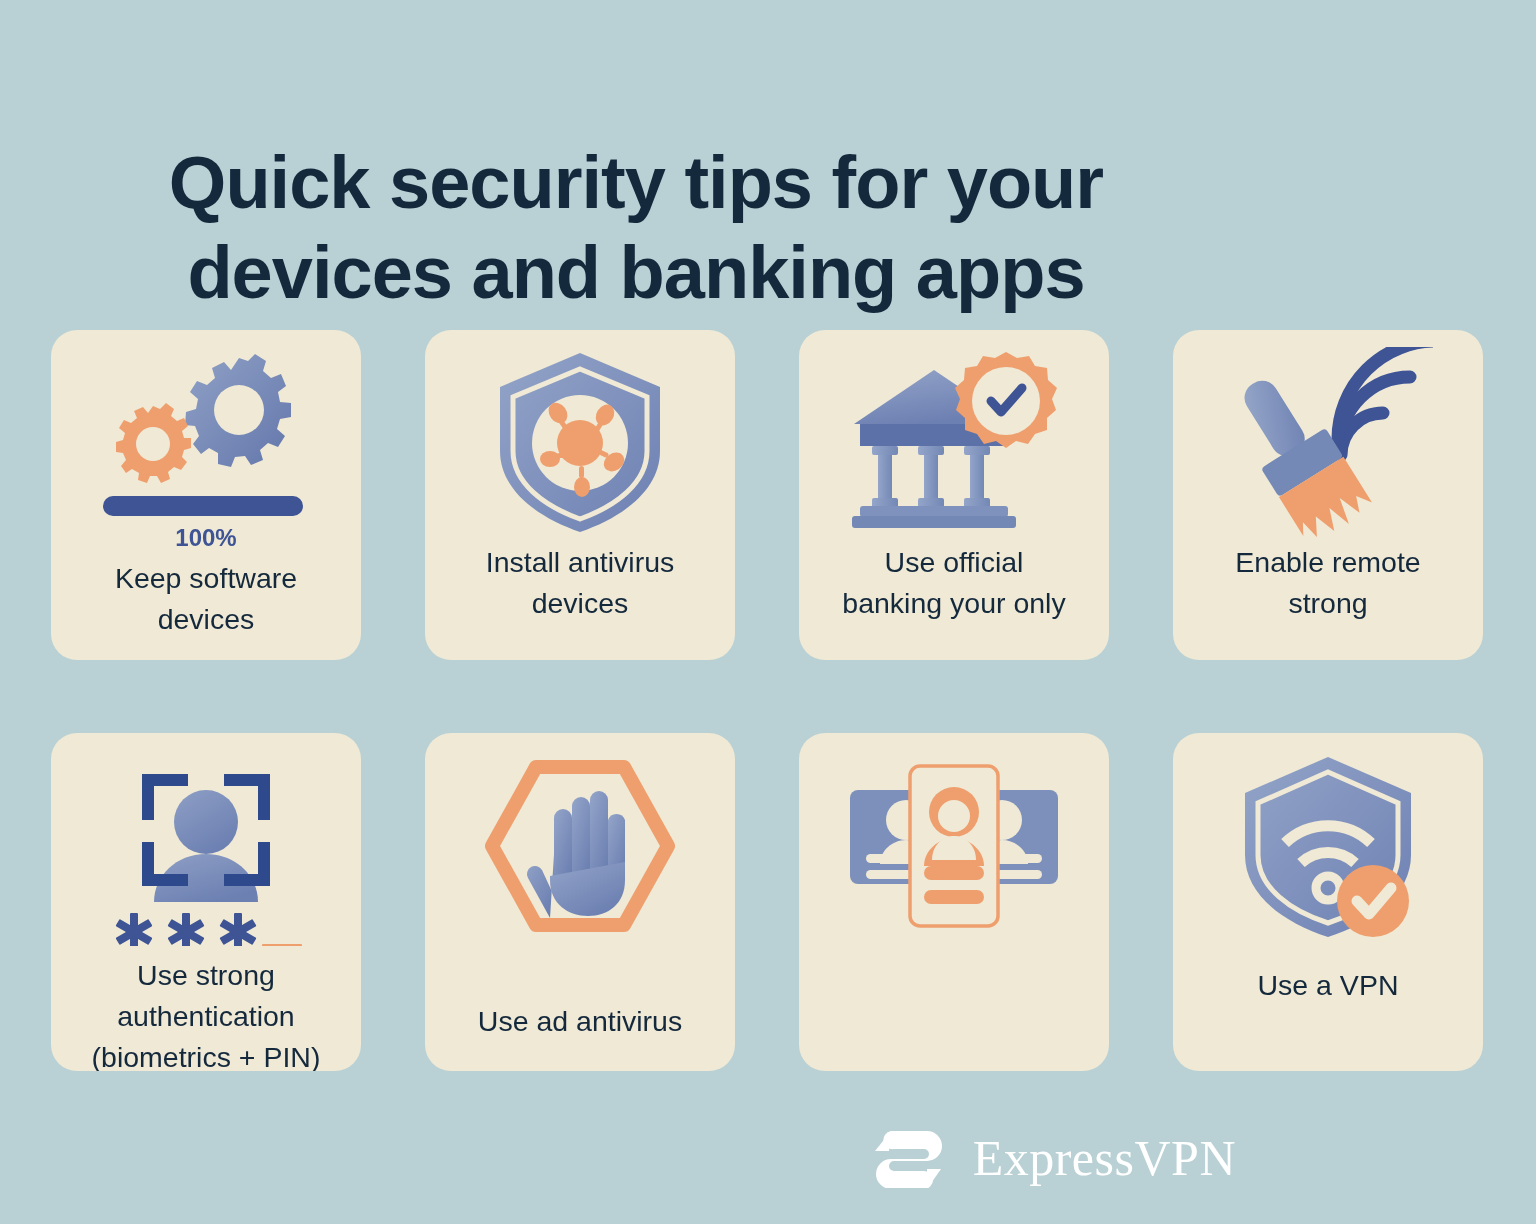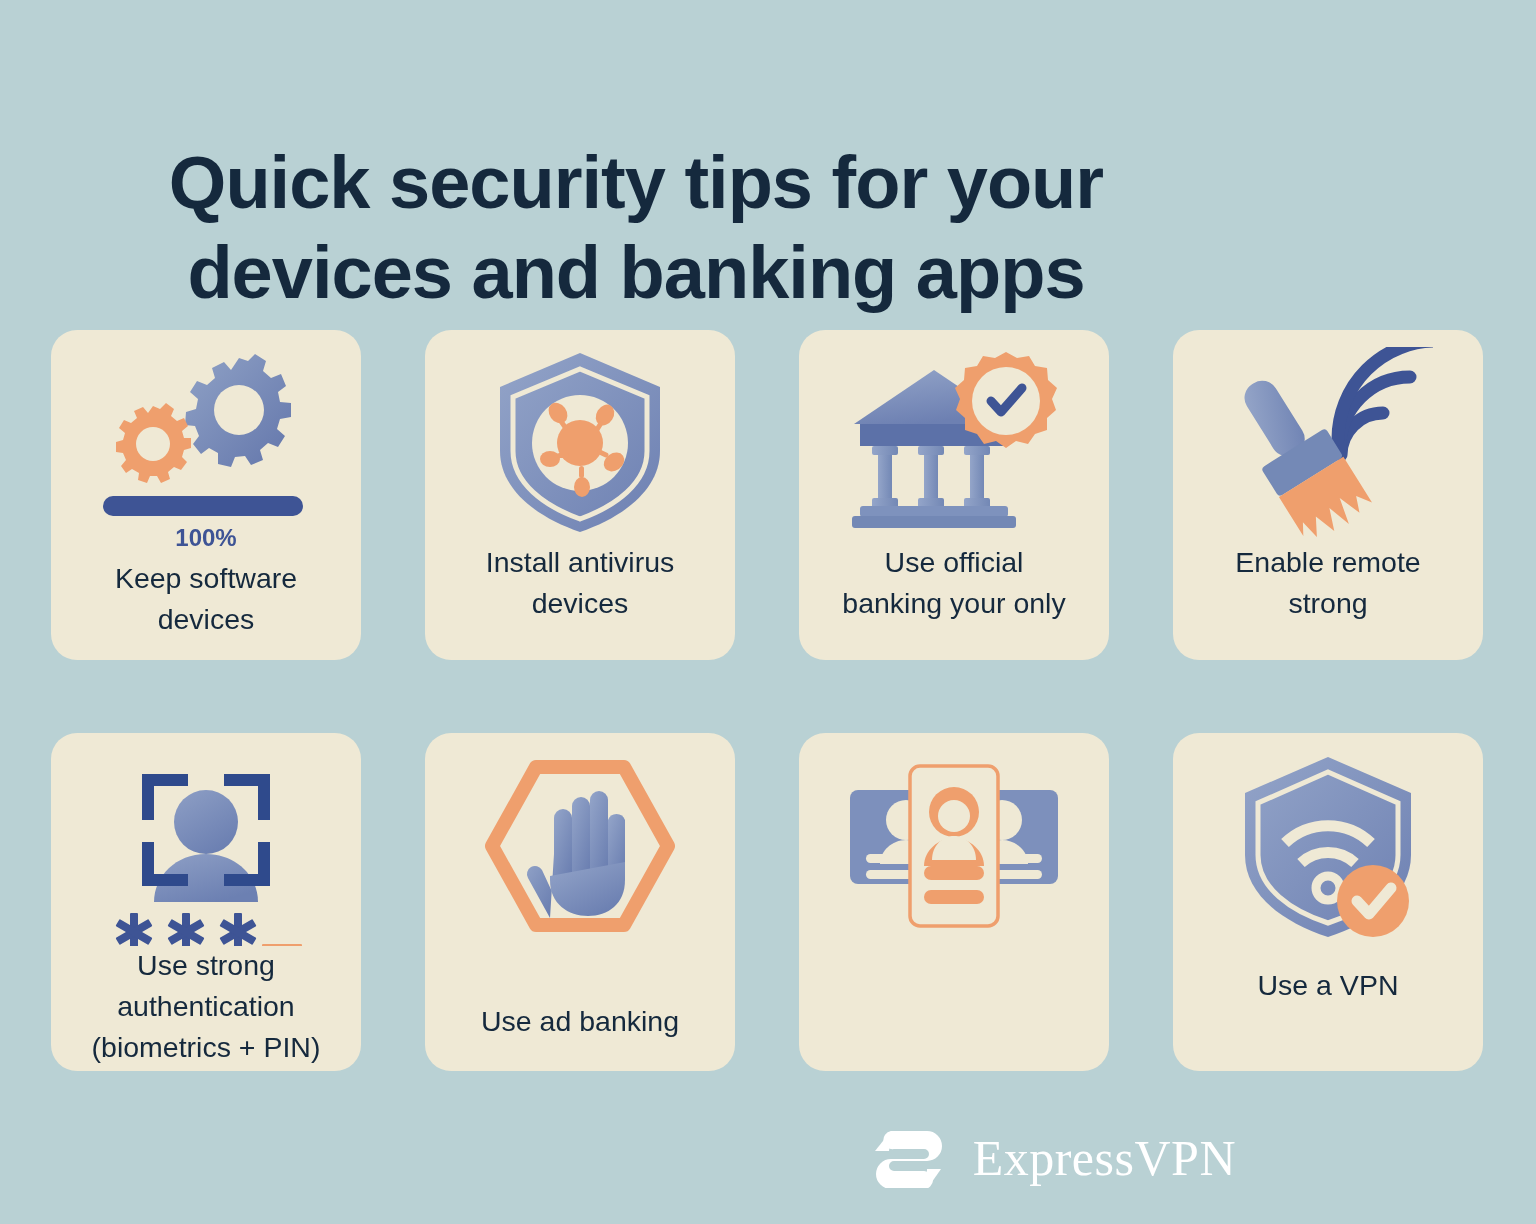--- a/index.html
+++ b/index.html
@@ -60,21 +60,21 @@
     padding:0 8px;
     font-weight:400;
   }
 
   
   .r1 .icon-wrap{height:206px;padding-top:18px;box-sizing:border-box;}
   .r1 .card-label{margin-top:6px;}
 
   
   .r2 .icon-wrap{height:212px;padding-top:14px;box-sizing:border-box;}
-  .r2.c-auth .card-label{}
+  .r2.c-auth .card-label{margin-top:10px;}
   .r2.c-ad .card-label{margin-top:56px;}
   .r2.c-acct .card-label{margin-top:30px;}
   .r2.c-vpn .card-label{margin-top:20px;}
 
   .logo{
     position:absolute;
     right:36px;bottom:36px;
     display:flex;align-items:center;gap:28px;
   }
   .logo-word{
@@ -272,21 +272,21 @@
           <g fill="url(#hdA)">
             <path d="M92,128 L92,48 a9,9 0 0 1 18,0 L110,118 Z"></path>
             <path d="M110,128 L110,42 a9,9 0 0 1 18,0 L128,122 Z"></path>
             <path d="M74,130 L74,60 a9,9 0 0 1 18,0 L92,126 Z"></path>
             <path d="M128,126 L128,62 a9,9 0 0 1 17,0 L145,108 Z"></path>
             <path d="M74,96 L74,138 L62,112 a8,8 0 0 0 -14,8 L70,160 Z"></path>
             <path d="M70,118 L145,104 L145,122 C145,146 128,158 108,158 C88,158 70,146 70,122 Z"></path>
           </g>
         </svg>
       </div>
-      <div class="card-label">Use ad banking</div>
+      <div class="card-label">Use ad antivirus</div>
     </div>
 
     <div class="card r2 c-acct">
       <div class="icon-wrap">
         <svg width="220" height="180" viewBox="0 0 220 180" aria-hidden="true">
           <g fill="#7d90bc">
             <rect x="6" y="34" width="86" height="94" rx="8"></rect>
             <rect x="128" y="34" width="86" height="94" rx="8"></rect>
           </g>
           <g fill="#efe9d5">

